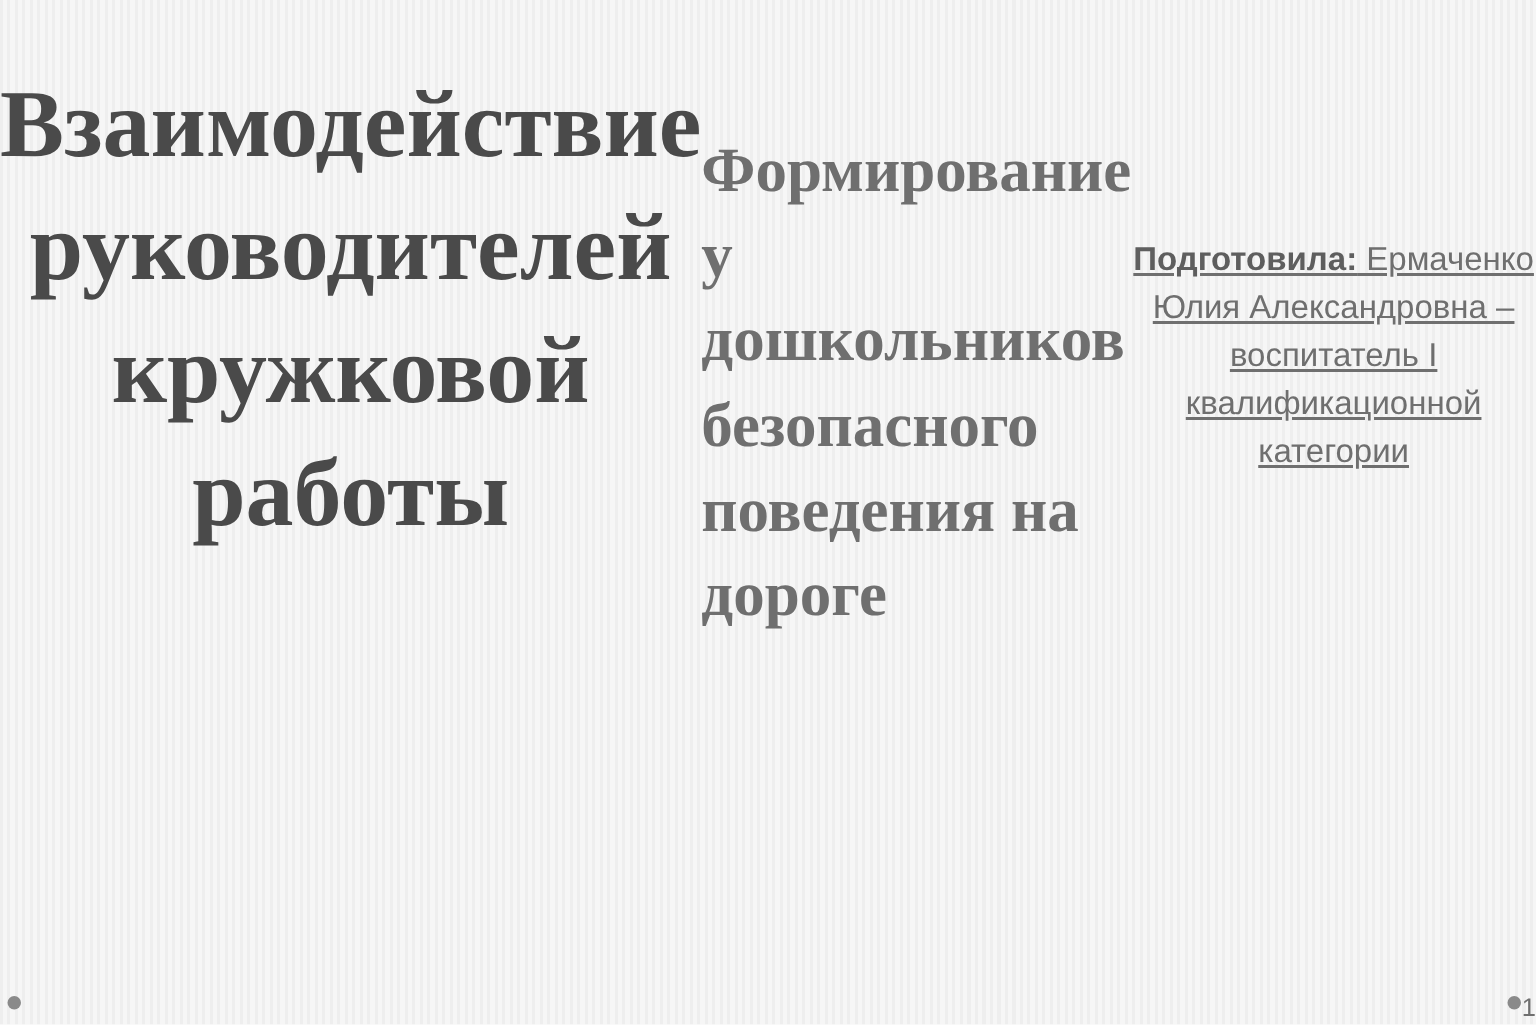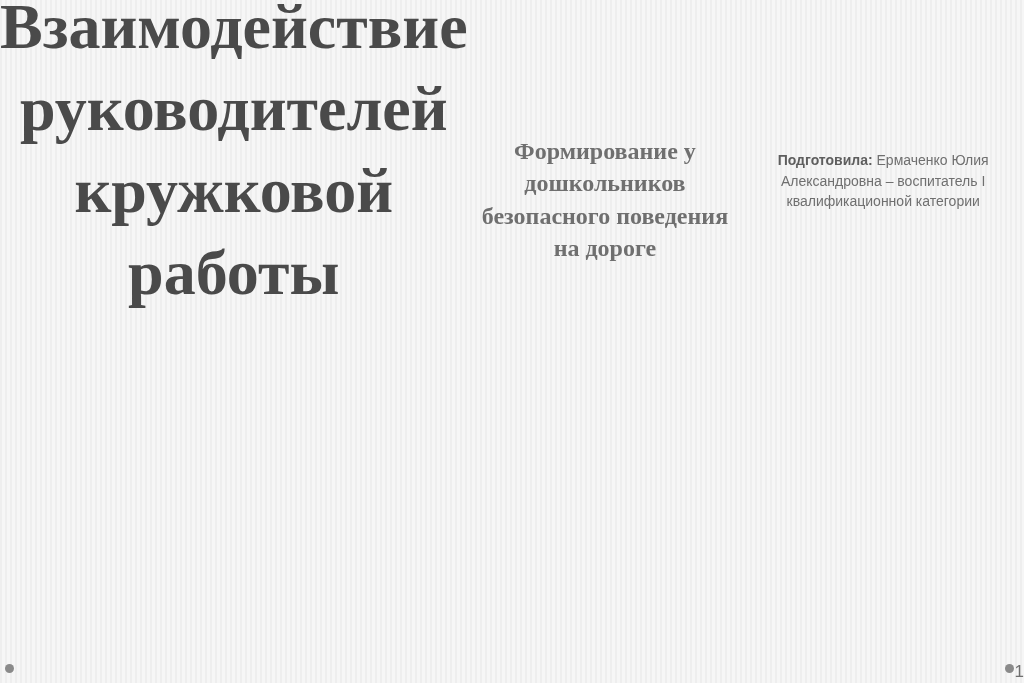--- a/index.html
+++ b/index.html
@@ -38,35 +38,35 @@
     font-family: "Liberation Serif", serif;
     font-weight: bold;
     font-size: 64px;
     line-height: 1.28;
     color: #4a4a4a;
     letter-spacing: 0px;
   }
   .subtitle {
     width: 800px;
     margin: 86px auto 0 auto;
-    text-align: center;
     font-family: "Liberation Serif", serif;
     font-weight: bold;
-    font-size: 24px;
+    font-size: 42px;
     line-height: 1.35;
     color: #6f6f6f;
   }
   .author {
     width: 820px;
     margin: 48px auto 0 auto;
     text-align: center;
     font-family: "Liberation Sans", sans-serif;
-    font-size: 14px;
+    font-size: 22px;
     line-height: 1.45;
     color: #6f6f6f;
+    text-decoration: underline;
   }
   .author .lead {
     font-family: "Liberation Sans", sans-serif;
     font-weight: bold;
     color: #5e5e5e;
   }
   .author .rest {
     font-family: "Liberation Sans", sans-serif;
     font-weight: normal;
     color: #6f6f6f;

